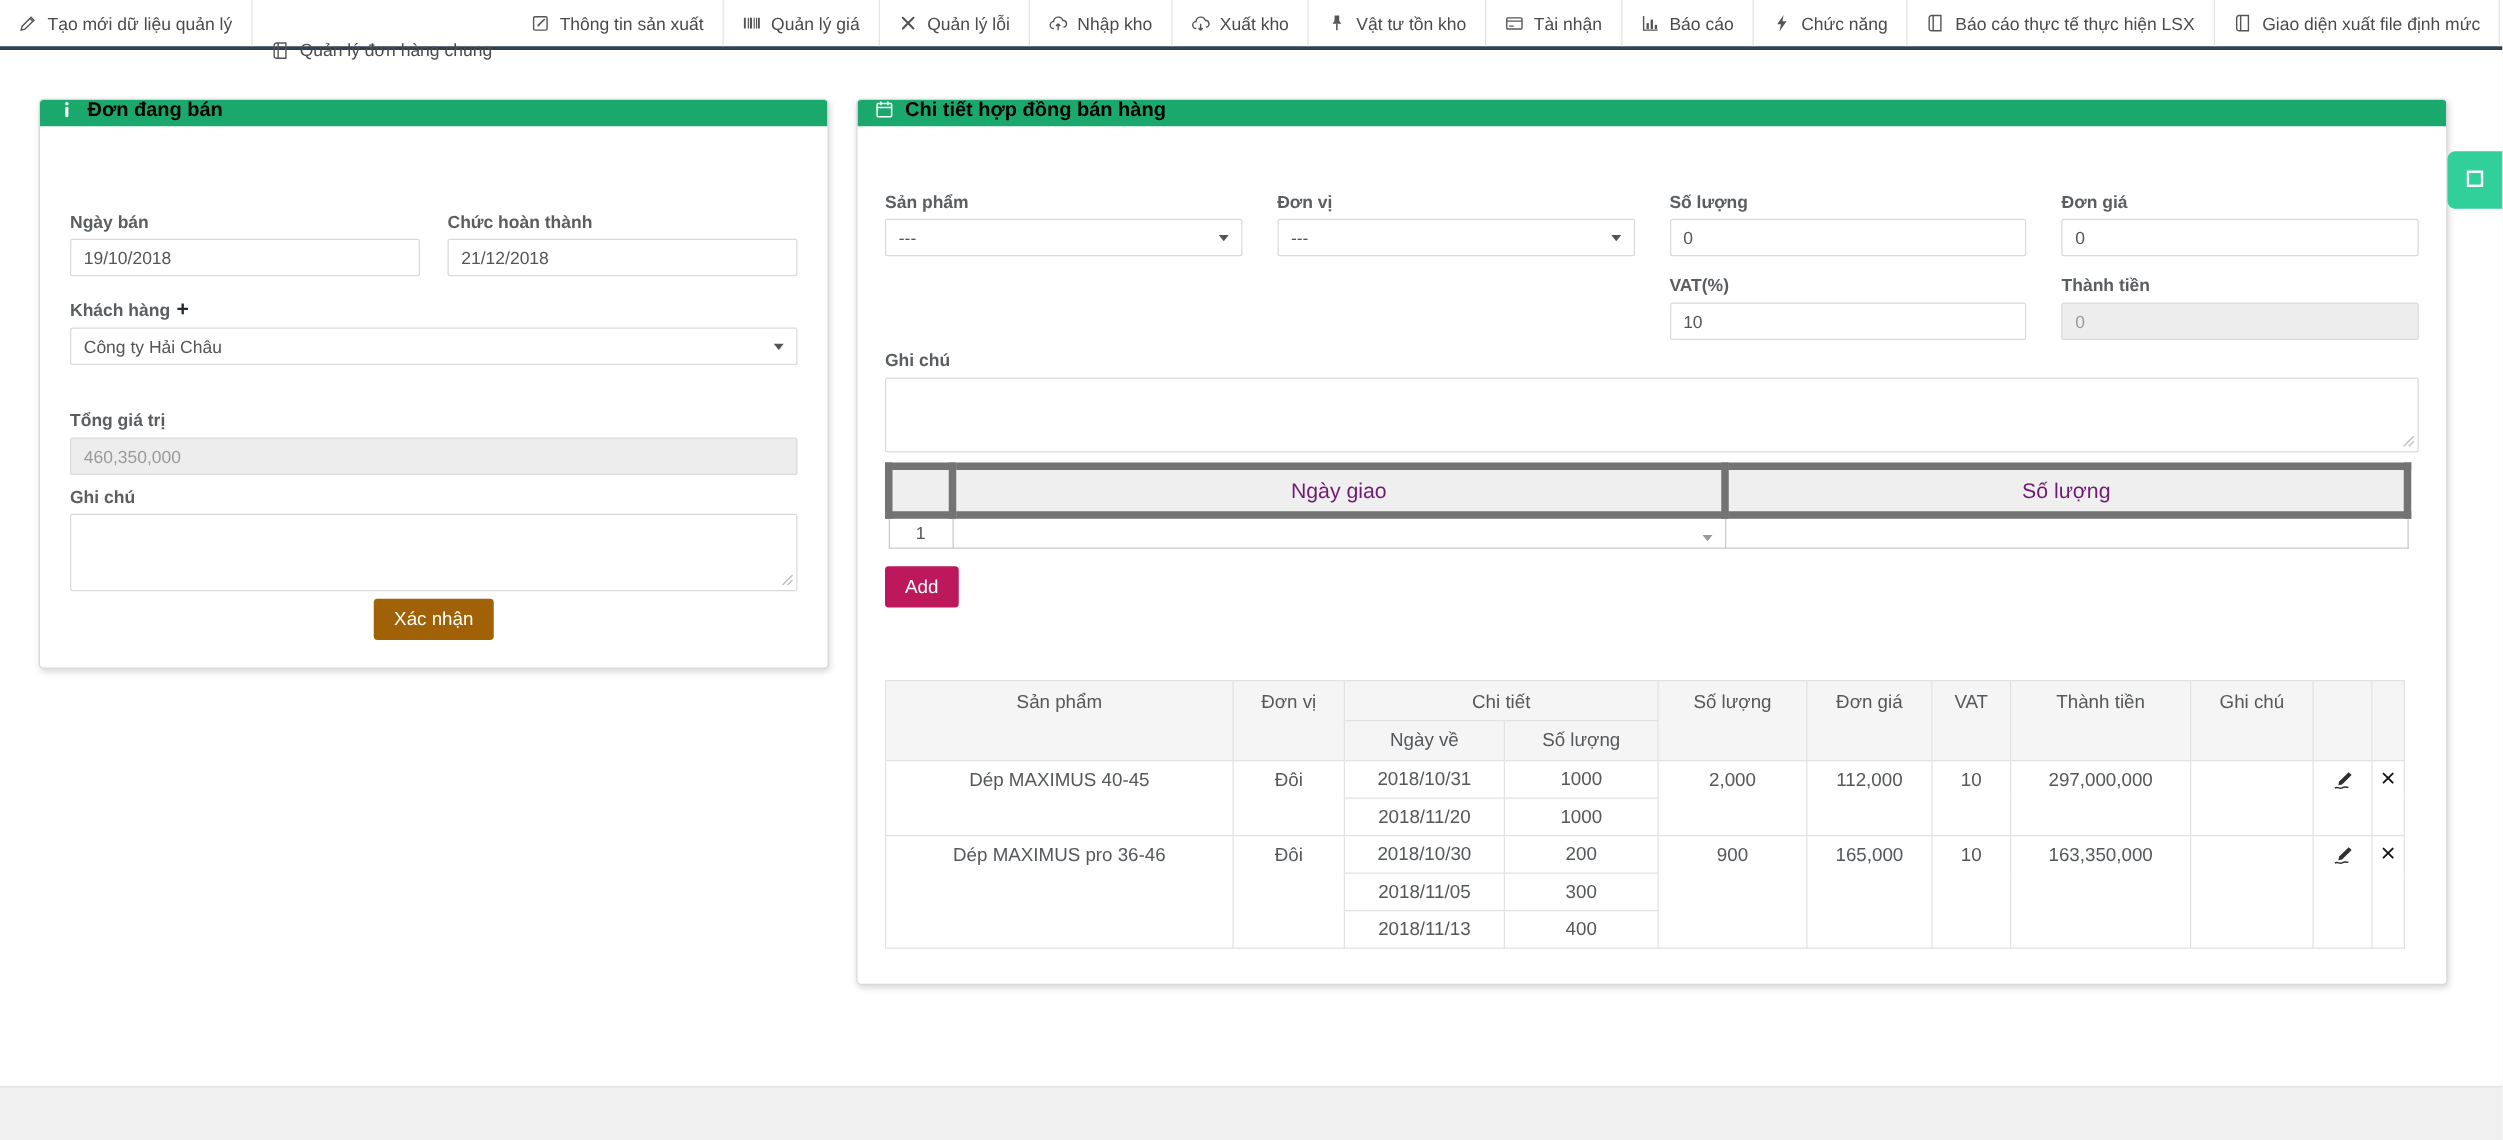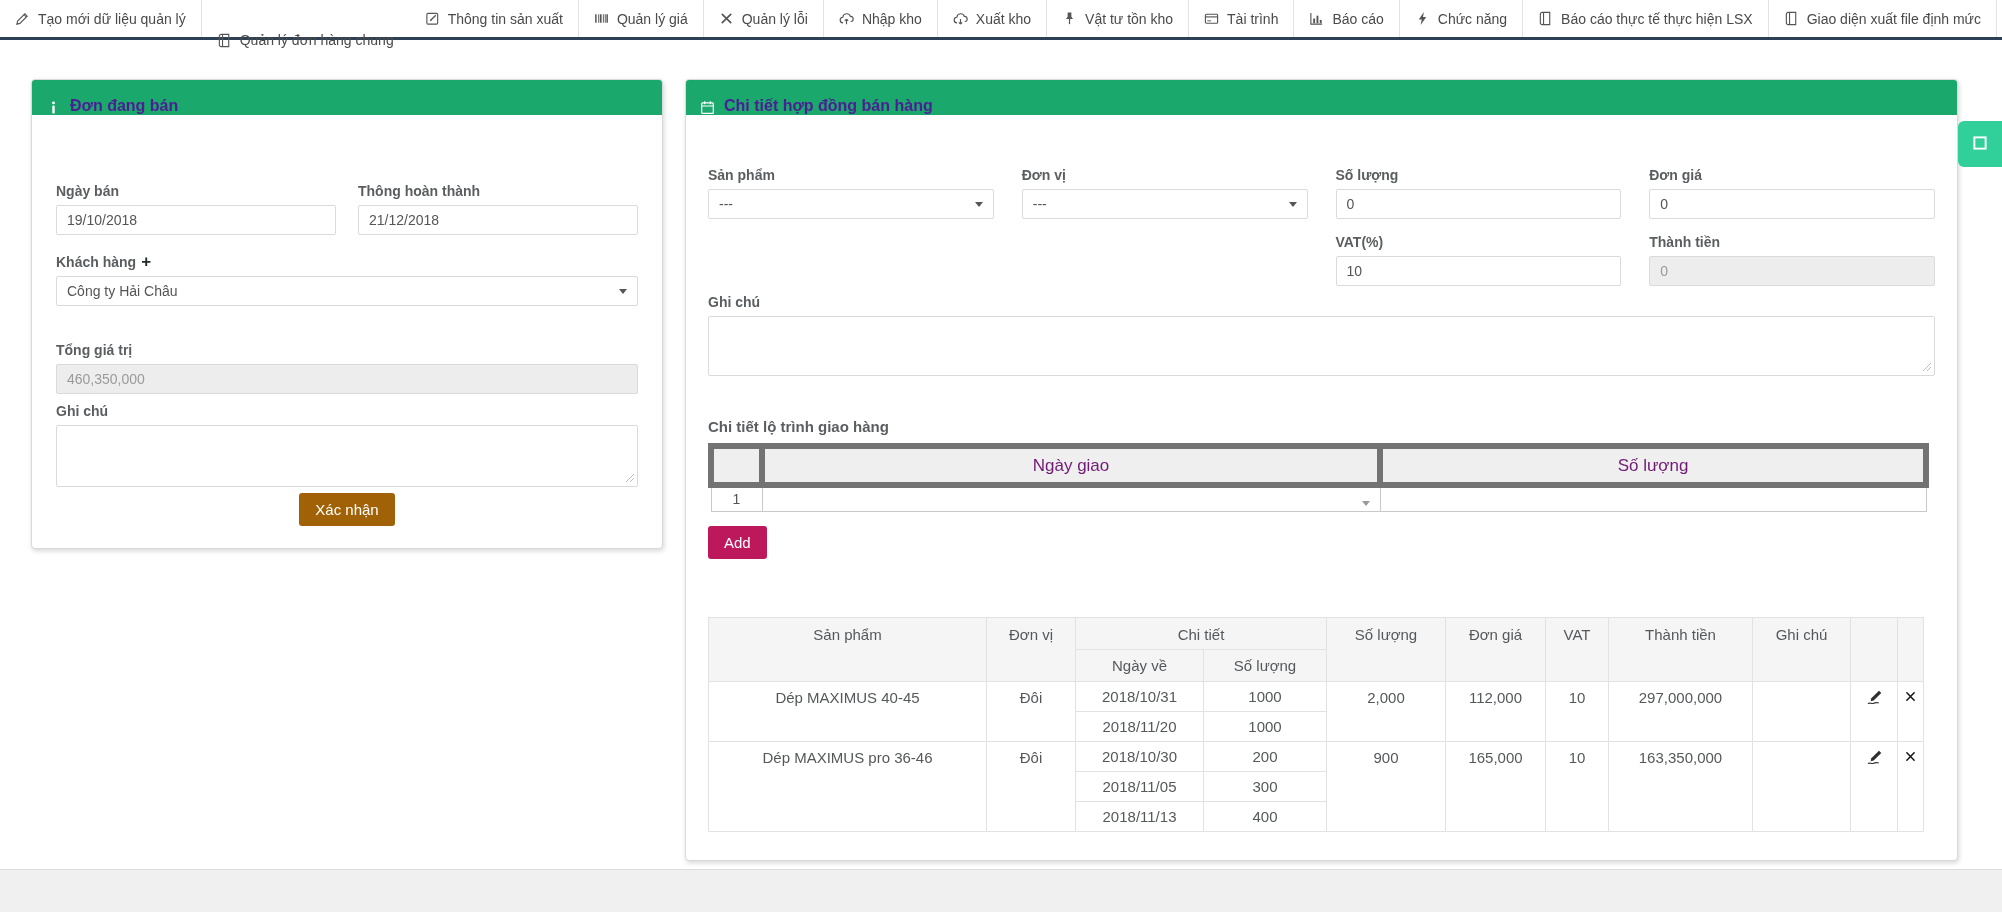--- a/index.html
+++ b/index.html
@@ -18,21 +18,21 @@
   .topnav{display:flex;height:40px;border-bottom:3px solid #2e4154;background:#fff;align-items:stretch;}
   .tab{display:flex;align-items:center;gap:8px;padding:0 15px;border-right:1px solid #e3e3e3;font-size:14px;color:#4a4a4a;cursor:pointer;white-space:nowrap;}
   .tab.active{background:#e3e3e3;margin-top:40px;}
   .tab-icon{display:inline-flex;color:#555;}
   .tab-icon svg{width:15px;height:15px;}
 
   
   .panel{position:absolute;background:#fff;border:1px solid #d9d9d9;border-radius:4px;overflow:hidden;box-shadow:1px 2px 5px rgba(0,0,0,.16);}
   #order-panel{left:31px;top:79px;width:632px;}
   #contract-panel{left:685px;top:79px;width:1273px;}
-  .panel-header{background:#1aa86c;color:#4c1d95;font-weight:bold;font-size:16px;height:35px;display:flex;align-items:flex-end;gap:9px;padding:0 14px;}
+  .panel-header{background:#1aa86c;color:#000000;font-weight:bold;font-size:16px;height:21px;display:flex;align-items:flex-start;gap:9px;padding:0 14px;}
   .hdr-icon{display:inline-flex;color:#fff;}
   .hdr-icon svg{width:15px;height:15px;}
   .panel-body{padding:24px 24px 22px 24px;margin-top:44px;}
   #contract-panel .panel-body{padding:8px 22px 28px 22px;}
 
   .grid2{display:grid;grid-template-columns:1fr 1fr;column-gap:22px;}
   .grid4{display:grid;grid-template-columns:1fr 1fr 1fr 1fr;column-gap:28px;}
   .fld{display:block;font-weight:bold;font-size:14px;color:#5b5e60;line-height:17px;margin-bottom:5px;}
   .input{display:block;width:100%;height:30px;border:1px solid #d9dadb;border-radius:2px;padding:0 10px;font-size:14px;color:#555;background:#fff;font-family:inherit;outline:none;}
   .input:disabled{background:#ededed;color:#9a9a9a;}
@@ -162,21 +162,21 @@
         <span>Vật tư tồn kho</span>
       </div>
       <div class="tab">
         <span class="tab-icon">
           <svg viewBox="0 0 16 16">
             <rect x="1.5" y="3.5" width="13" height="9.5" rx="1" fill="none" stroke="currentColor" stroke-width="1.2"></rect>
             <path d="M1.5 6.3h13" stroke="currentColor" stroke-width="1.2"></path>
             <path d="M3.5 10.5h4" stroke="currentColor" stroke-width="1"></path>
           </svg>
         </span>
-        <span>Tài trình</span>
+        <span>Tài nhận</span>
       </div>
       <div class="tab">
         <span class="tab-icon">
           <svg viewBox="0 0 16 16">
             <path d="M2 2v12h12" fill="none" stroke="currentColor" stroke-width="1.2"></path>
             <rect x="4.5" y="8" width="2" height="5" fill="currentColor"></rect>
             <rect x="8" y="5" width="2" height="8" fill="currentColor"></rect>
             <rect x="11.5" y="9.5" width="2" height="3.5" fill="currentColor"></rect>
           </svg>
         </span>
@@ -220,21 +220,21 @@
         </span>
       <span>Đơn đang bán</span>
     </header>
     <div class="panel-body">
       <div class="grid2">
         <div class="field">
           <label class="fld">Ngày bán</label>
           <input class="input" value="19/10/2018" style="">
         </div>
         <div class="field">
-          <label class="fld">Thông hoàn thành</label>
+          <label class="fld">Chức hoàn thành</label>
           <input class="input" value="21/12/2018" style="">
         </div>
       </div>
 
       <div class="field mt18">
         <label class="fld"><span>Khách hàng</span><span class="plus">+</span></label>
         <div class="select">
           <span>Công ty Hải Châu</span>
           <span class="caret"></span>
         </div>
@@ -319,21 +319,20 @@
         <div class="ta-wrap">
           <textarea class="input" style=""></textarea>
           <span class="ta-handle">
               <svg viewBox="0 0 10 10">
                 <path d="M9 1L1 9M9 5L5 9" stroke="#bdbdbd" stroke-width="1" fill="none"></path>
               </svg>
             </span>
         </div>
       </div>
 
-      <div class="sched-title">Chi tiết lộ trình giao hàng</div>
 
       <table class="sched-table">
         <colgroup>
             <col style="width:51px">
             <col style="width:618px">
             <col style="width:546px">
           </colgroup>
         <thead>
           <tr>
             <th></th>

